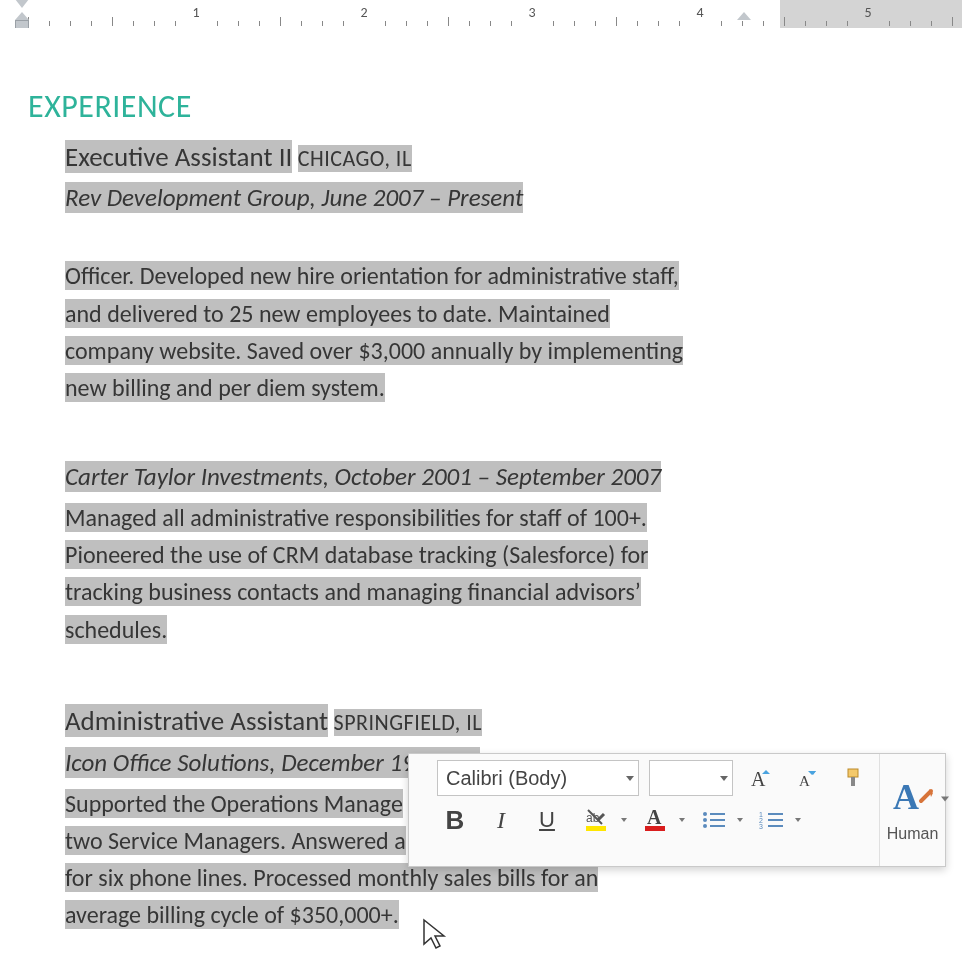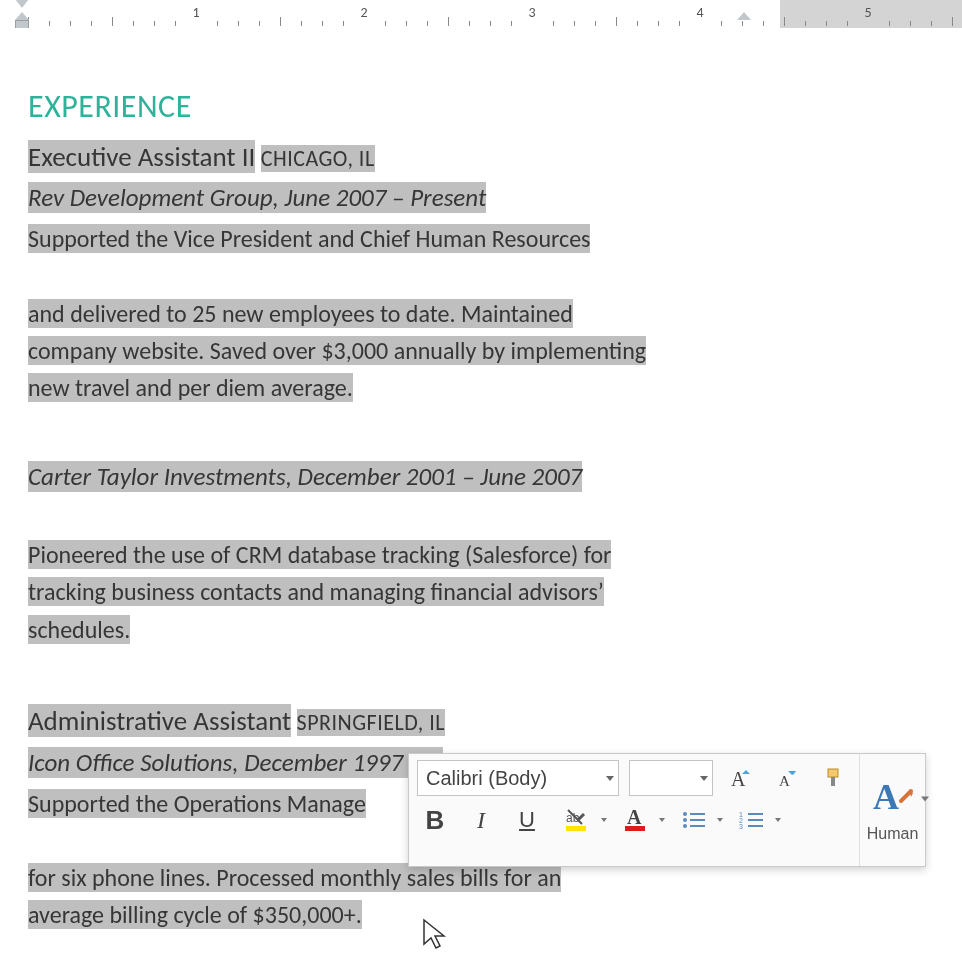--- a/index.html
+++ b/index.html
@@ -111,34 +111,35 @@
   }
 
   .job-title { font-size: 27px; }
   .job-loc   { font-size: 22px; letter-spacing: 0.5px; }
   .job-meta  { font-style: italic; font-size: 25px; }
   .job-body  { font-size: 24px; }
 
   .sel { background: #bfbfbf; }
 
   .blank-line { height: 38px; display: inline-block; width: 20px; }
-  .block { margin-bottom: 2px; }
+  .block { margin-bottom: 2px; margin-left: 37px; }
 
   
   .mini-toolbar {
     position: absolute;
     left: 408px;
     top: 725px;
     width: 516px;
     height: 112px;
     background: #fafafa;
     border: 1px solid #c9c9c9;
     box-shadow: 0 3px 8px rgba(0,0,0,0.18);
     display: flex;
     font-family: "Segoe UI", Arial, sans-serif;
+    padding-left: 20px;
   }
   .mini-main {
     flex: 1;
     display: flex;
     flex-direction: column;
     padding: 6px 8px 4px 8px;
     row-gap: 6px;
     border-right: 1px solid #e0e0e0;
   }
   .mini-row { display: flex; align-items: center; column-gap: 10px; }
@@ -281,45 +282,45 @@
   <div class="page">
 
     <div class="heading-experience">EXPERIENCE</div>
 
     <div class="block">
       <span class="sel job-title">Executive Assistant II</span>
       <span class="sel job-loc"> </span><span class="sel job-loc">CHICAGO, IL</span>
     </div>
     <div class="block"><span class="sel job-meta">Rev Development Group, June 2007 – Present</span></div>
     <div class="block job-body">
-      <span class="sel">Supported the Vice President and Chief Human Resources</span><br>
       <br>
+      <span class="sel">Officer. Developed new hire orientation for administrative staff,</span><br>
       <span class="sel">and delivered to 25 new employees to date. Maintained</span><br>
       <span class="sel">company website. Saved over $3,000 annually by implementing</span><br>
-      <span class="sel">new travel and per diem average.</span>
+      <span class="sel">new billing and per diem system.</span>
     </div>
     <div class="block"><span class="blank-line"></span></div>
 
-    <div class="block"><span class="sel job-meta">Carter Taylor Investments, December 2001 – June 2007</span></div>
+    <div class="block"><span class="sel job-meta">Carter Taylor Investments, October 2001 – September 2007</span></div>
     <div class="block job-body">
-      <br>
+      <span class="sel">Managed all administrative responsibilities for staff of 100+.</span><br>
       <span class="sel">Pioneered the use of CRM database tracking (Salesforce) for</span><br>
       <span class="sel">tracking business contacts and managing financial advisors’</span><br>
       <span class="sel">schedules.</span>
     </div>
     <div class="block"><span class="blank-line"></span></div>
 
     <div class="block">
       <span class="sel job-title">Administrative Assistant</span>
       <span class="sel job-loc"> </span><span class="sel job-loc">SPRINGFIELD, IL</span>
     </div>
     <div class="block"><span class="sel job-meta">Icon Office Solutions, December 1997 – O</span></div>
     <div class="block job-body">
       <span class="sel">Supported the Operations Manage</span><br>
-      <br>
+      <span class="sel">two Service Managers. Answered a</span><br>
       <span class="sel">for six phone lines. Processed monthly sales bills for an</span><br>
       <span class="sel">average billing cycle of $350,000+.</span>
     </div>
 
   </div>
 
   <div class="mini-toolbar">
     <div class="mini-main">
       <div class="mini-row">
         <div class="combo font">

